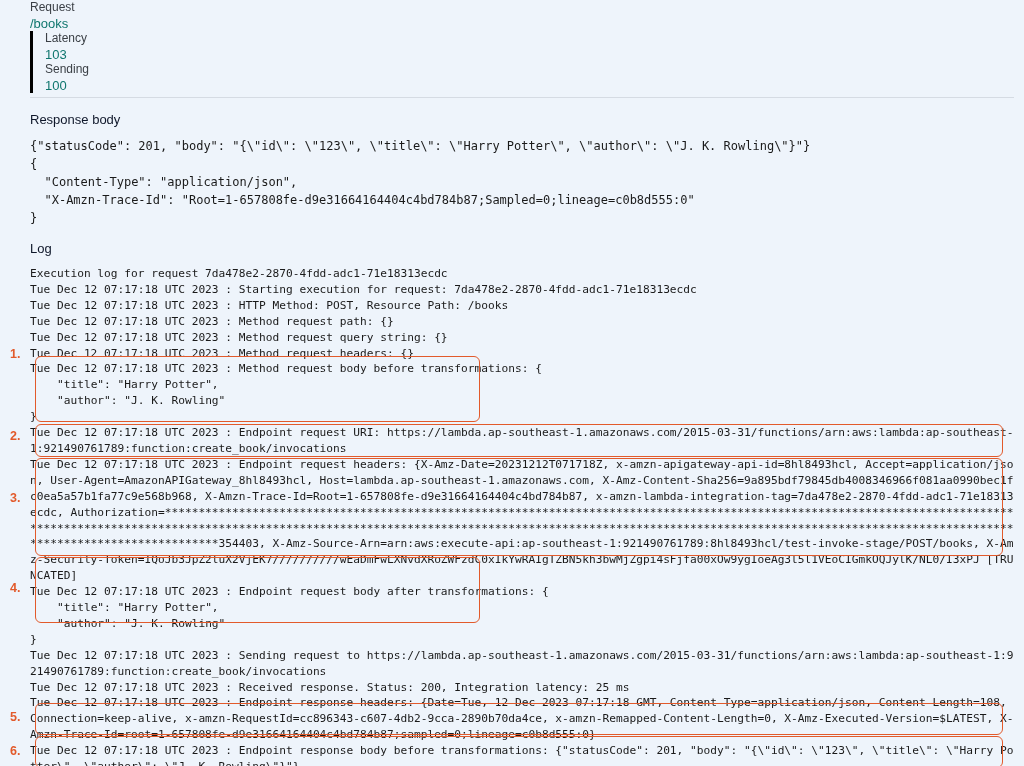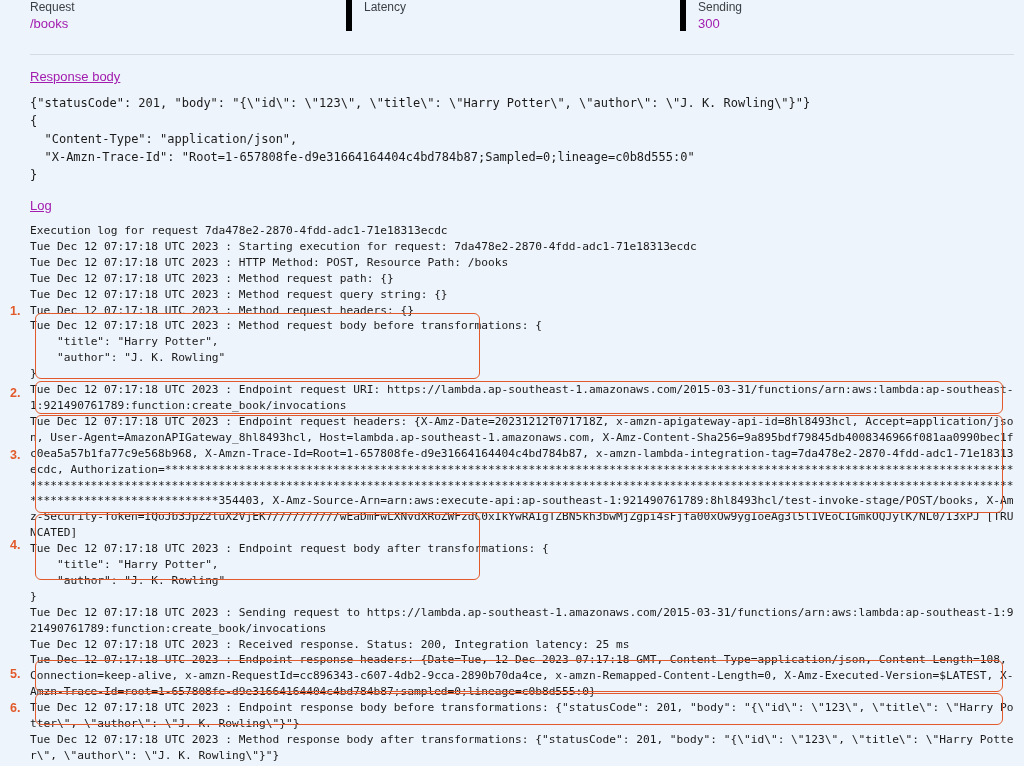--- a/index.html
+++ b/index.html
@@ -11,48 +11,48 @@
       width: 1024px;
       height: 766px;
       overflow: hidden;
     }
     .container {
       padding: 0 10px 10px 30px;
     }
     .header-row {
       display: flex;
       border-bottom: 1px solid #d5dbe3;
-      padding-bottom: 23px;
+      padding-bottom: 4px;
       margin-bottom: 8px;
+      flex-direction: column;
     }
     .header-col {
       flex: 1;
       display: flex;
       flex-direction: column;
-      border-left: 6px solid #000000;
+      border-left: 3px solid #000000;
       padding-left: 12px;
     }
     .header-col:first-child {
       border-left: none;
       padding-left: 0;
     }
     .header-label {
       font-size: 12px;
       color: #3a3f45;
       margin-bottom: 2px;
     }
     .header-value {
       font-size: 13px;
-      color: #a21caf;
+      color: #0f766e;
     }
     .section-title {
       font-size: 13px;
-      color: #a21caf;
+      color: #0f172a;
       margin: 14px 0 10px 0;
-      text-decoration: underline;
     }
     .code-block {
       font-family: "Monaco", "Menlo", "Consolas", monospace;
       font-size: 12px;
       line-height: 1.5;
       white-space: pre-wrap;
       word-break: break-word;
       color: #1a1a1a;
     }
     .log-area {
@@ -99,24 +99,25 @@
 
 <div class="container">
 
   <div class="header-row">
     <div class="header-col">
       <div class="header-label">Request</div>
       <div class="header-value">/books</div>
     </div>
     <div class="header-col">
       <div class="header-label">Latency</div>
+      <div class="header-value">103</div>
     </div>
     <div class="header-col">
       <div class="header-label">Sending</div>
-      <div class="header-value">300</div>
+      <div class="header-value">100</div>
     </div>
   </div>
 
   <div class="section-title">Response body</div>
   <div class="code-block">{"statusCode": 201, "body": "{\"id\": \"123\", \"title\": \"Harry Potter\", \"author\": \"J. K. Rowling\"}"}</div>
 
   <div class="code-block">{
   "Content-Type": "application/json",
   "X-Amzn-Trace-Id": "Root=1-657808fe-d9e31664164404c4bd784b87;Sampled=0;lineage=c0b8d555:0"
 }</div>

